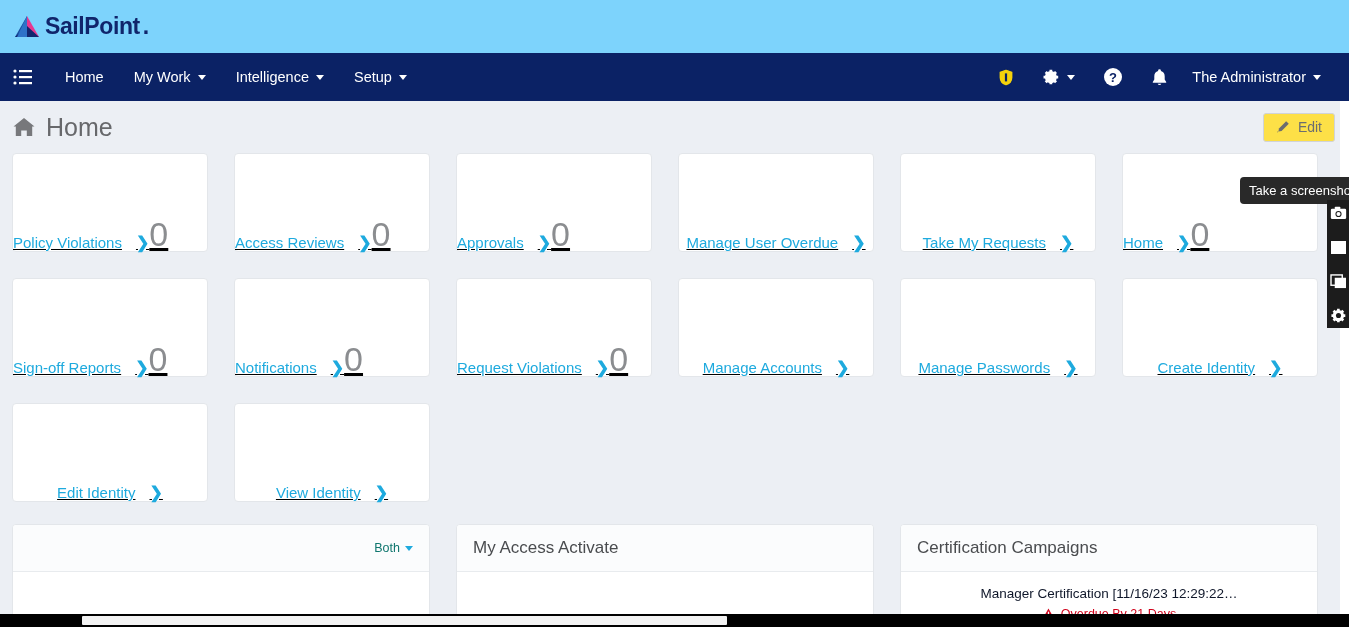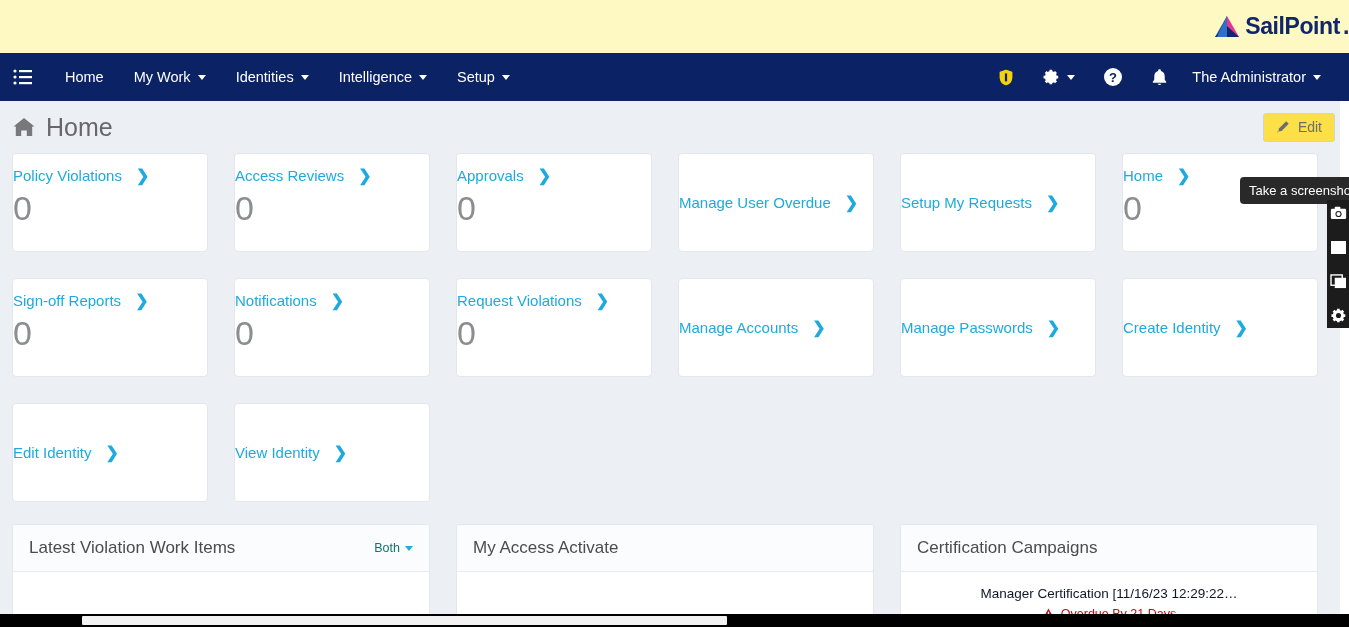--- a/index.html
+++ b/index.html
@@ -6,22 +6,22 @@
   html, body {
     width: 1349px; height: 627px;
     overflow: hidden;
     background: #ffffff;
     font-family: "Liberation Sans", sans-serif;
   }
   #app { position: relative; width: 1349px; height: 627px; overflow: hidden; background:#eceff4; }
 
   
   .brandbar {
-    height: 53px; background: #fef9c3;
-    display: flex; align-items: center; padding-left: 12px; justify-content: flex-end;
+    height: 53px; background: #7dd3fc;
+    display: flex; align-items: center; padding-left: 12px;
   }
   .logo-wrap { display: flex; align-items: center; gap: 3px; }
   .logo-mark { width: 30px; height: 26px; display:block; }
   .logo-text {
     font-size: 23px; font-weight: bold; color: #10256b;
     letter-spacing: -0.4px; line-height: 1;
   }
 
   
   .navbar {
@@ -68,22 +68,22 @@
   }
 
   
   .grid {
     padding: 0 12px; display: flex; flex-wrap: wrap;
     gap: 26px 26px;
   }
   .card {
     width: 196px; height: 99px; background: #ffffff;
     border: 1px solid #e3e6ea; border-radius: 4px;
-    display: flex; flex-direction: column; align-items: flex-start;
-    cursor: pointer; position: relative;
+    display: flex; flex-direction: row; align-items: flex-end;
+    cursor: pointer; position: relative; text-decoration: underline;
   }
   .card.count { justify-content: flex-start; padding-top: 13px; }
   .card.action { justify-content: center; }
   .card-head { display: flex; align-items: center; gap: 14px; }
   .card-title { color: #1eaade; font-size: 15px; white-space: nowrap; }
   .chev {
     color:#1eaade; font-size: 16px; font-weight: bold; line-height: 1;
     display:inline-block;
   }
   .card-count { font-size: 34px; color: #8b8d90; line-height: 1; margin-top: 7px; font-weight: 300; }
@@ -185,24 +185,20 @@
     </div>
 
     <div class="nav-item">
       <span>Home</span>
     </div>
     <div class="nav-item">
       <span>My Work</span>
       <i class="caret"></i>
     </div>
     <div class="nav-item">
-      <span>Identities</span>
-      <i class="caret"></i>
-    </div>
-    <div class="nav-item">
       <span>Intelligence</span>
       <i class="caret"></i>
     </div>
     <div class="nav-item">
       <span>Setup</span>
       <i class="caret"></i>
     </div>
 
     <div class="nav-right">
       <div class="nav-icon-btn">
@@ -276,21 +272,21 @@
         <div class="card-count">0</div>
       </div>
       <div class="card action">
         <div class="card-head">
           <span class="card-title">Manage User Overdue</span>
           <span class="chev">❯</span>
         </div>
       </div>
       <div class="card action">
         <div class="card-head">
-          <span class="card-title">Setup My Requests</span>
+          <span class="card-title">Take My Requests</span>
           <span class="chev">❯</span>
         </div>
       </div>
       <div class="card count">
         <div class="card-head">
           <span class="card-title">Home</span>
           <span class="chev">❯</span>
         </div>
         <div class="card-count">0</div>
       </div>
@@ -344,21 +340,20 @@
           <span class="card-title">View Identity</span>
           <span class="chev">❯</span>
         </div>
       </div>
     </div>
 
   <div class="widgets">
 
     <div class="widget">
       <div class="widget-head">
-        <div class="widget-title">Latest Violation Work Items</div>
         <div class="widget-filter">
           <span>Both</span>
           <i class="caret-cy"></i>
         </div>
       </div>
       <div class="widget-body"></div>
     </div>
 
     <div class="widget">
       <div class="widget-head">

